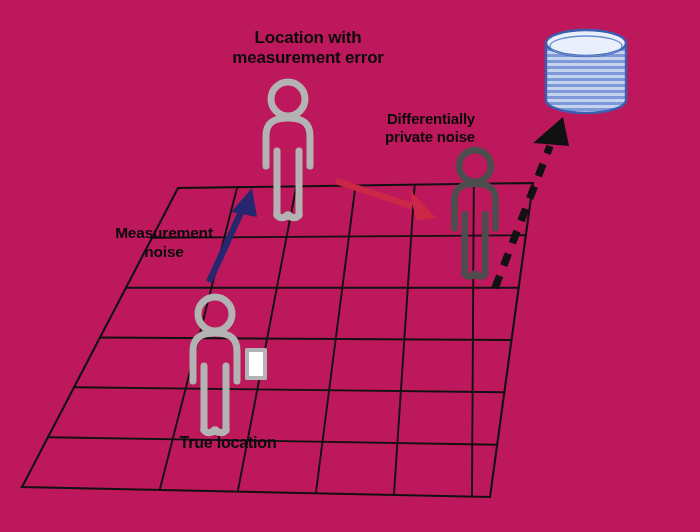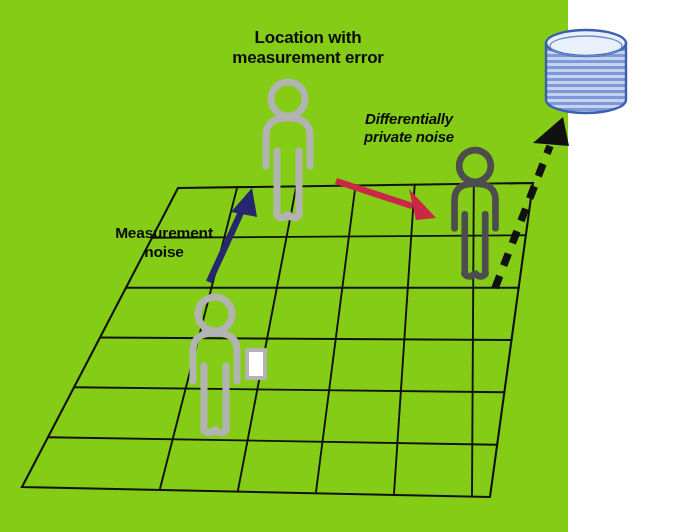--- a/index.html
+++ b/index.html
@@ -8,23 +8,23 @@
     background: #ffffff;
   }
   body {
     width: 700px;
     height: 532px;
     font-family: "Liberation Sans", sans-serif;
     overflow: hidden;
   }
   #stage {
     position: relative;
-    width: 568px;
+    width: 700px;
     height: 532px;
-    background: #84cc16;
+    background: #be185d;
   }
   #scene {
     position: absolute;
     left: 0;
     top: 0;
     width: 700px;
     height: 532px;
   }
   .label {
     position: absolute;
@@ -40,22 +40,21 @@
     left: 196px;
     top: 28px;
     width: 224px;
     font-size: 17px;
   }
   #label-dp-noise {
     left: 343px;
     top: 110px;
     width: 132px;
     font-size: 15px;
-    text-align: center;
-    font-style: italic;
+    text-align: right;
   }
   #label-measurement-noise {
     left: 93px;
     top: 224px;
     width: 142px;
     font-size: 15.5px;
     text-align: center;
   }
   #label-report {
     left: 565px;
@@ -171,14 +170,15 @@
   <div class="label" id="label-location-error">Location with
 measurement error</div>
 
   <div class="label" id="label-dp-noise">Differentially
 private noise</div>
 
   <div class="label" id="label-measurement-noise">Measurement
 noise</div>
 
 
+  <div class="label" id="label-true-location">True location</div>
 
 </div>
 
 </body></html>

